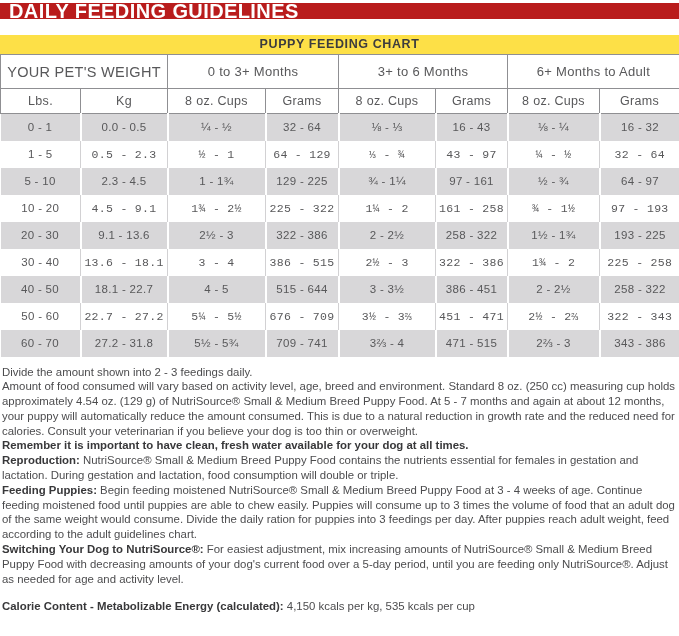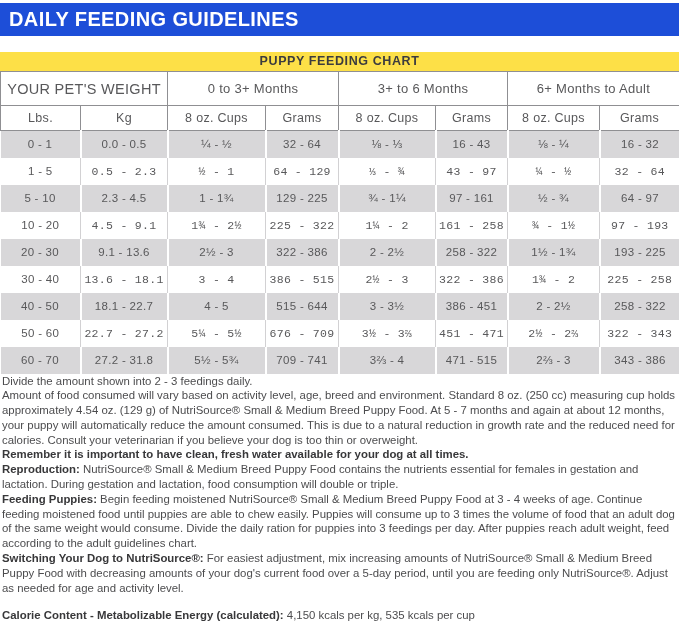--- a/index.html
+++ b/index.html
@@ -1,22 +1,22 @@
 <!DOCTYPE html>
 <html><head>
 <meta charset="utf-8">
 <style>
   * { box-sizing: border-box; margin: 0; padding: 0; }
   html, body { width: 679px; height: 636px; background: #ffffff; overflow: hidden; }
   body { font-family: "Liberation Sans", "DejaVu Sans", sans-serif; color: #4c4c4e; }
 
   .title-bar {
     margin-top: 3px;
-    width: 679px; height: 33px;
-    background: #1d4ed8;
+    width: 679px; height: 16px;
+    background: #b91c1c;
     color: #ffffff;
     display: flex; align-items: center;
     padding-left: 9px;
     font-size: 20px; font-weight: bold; letter-spacing: 0.4px;
   }
 
   .chart-title {
     margin-top: 16px;
     width: 679px; height: 19px;
     background: #fde047;
@@ -47,21 +47,21 @@
   tr.sub-row th {
     height: 25px;
     border: 1px solid #8f8f92;
     font-size: 12.5px;
   }
   tbody td { height: 27px; font-size: 11.5px; }
   tbody tr.g { background: #d8d7d9; padding-left: 21px; }
   tbody tr.g td:not(:first-child) { border-left: 2px solid #ffffff; }
   tbody tr.w td:not(:first-child) { border-left: 1px solid #d2d1d3; font-family: Liberation Mono, monospace; }
 
-  .notes { padding: 0 2px; }
+  .notes { margin-top: 8px; padding: 0 2px; }
   .notes p {
     font-size: 11.4px;
     line-height: 14.8px;
     color: #4c4c4e;
   }
   .notes .b { font-weight: bold; color: #38383a; }
   .calorie { margin-top: 13px; }
 </style>
 </head>
 <body>

